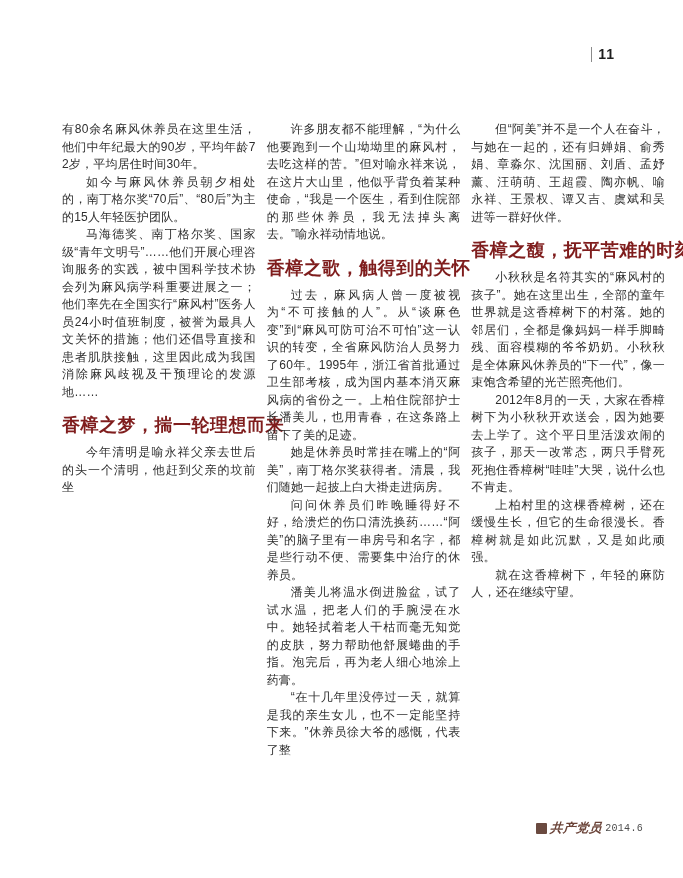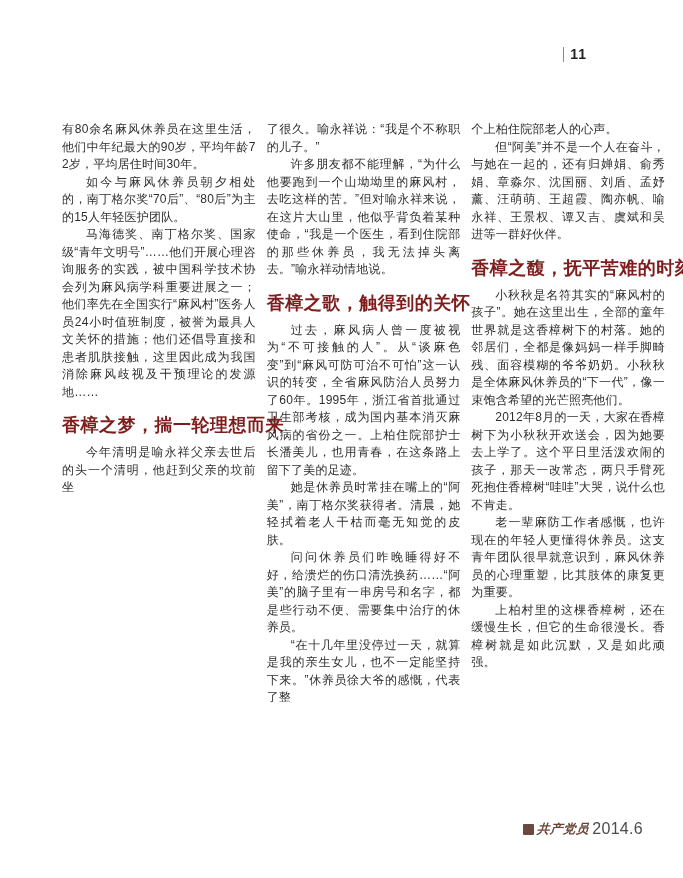--- a/index.html
+++ b/index.html
@@ -12,21 +12,21 @@
     position: relative;
     width: 683px;
     height: 878px;
     background: #ffffff;
     overflow: hidden;
   }
   
   .page-number {
     position: absolute;
     top: 46px;
-    right: 96px;
+    right: 68px;
     display: flex;
     align-items: center;
     gap: 6px;
   }
   .pn-bar {
     width: 1.5px;
     height: 15px;
     background: #8a8a8a;
   }
   .pn-num {
@@ -88,23 +88,24 @@
   .footer-logo {
     font-family: "DejaVu Serif", serif;
     font-style: italic;
     font-weight: bold;
     font-size: 12.5px;
     color: #6a4338;
     letter-spacing: 0.5px;
     transform: skewX(-4deg);
   }
   .footer-issue {
-    font-size: 16px;
+    font-size: 10px;
     color: #4c4c4c;
     letter-spacing: 0.3px;
+    font-family: Liberation Mono, monospace;
   }
 </style>
 </head>
 <body>
 
 <div class="page">
 
   <div class="page-number">
     <span class="pn-bar"></span>
     <span class="pn-num">11</span>
@@ -114,37 +115,36 @@
 
     <div class="col">
       <p class="para noindent">有80余名麻风休养员在这里生活，他们中年纪最大的90岁，平均年龄72岁，平均居住时间30年。</p>
       <p class="para">如今与麻风休养员朝夕相处的，南丁格尔奖“70后”、“80后”为主的15人年轻医护团队。</p>
       <p class="para">马海德奖、南丁格尔奖、国家级“青年文明号”……他们开展心理咨询服务的实践，被中国科学技术协会列为麻风病学科重要进展之一；他们率先在全国实行“麻风村”医务人员24小时值班制度，被誉为最具人文关怀的措施；他们还倡导直接和患者肌肤接触，这里因此成为我国消除麻风歧视及干预理论的发源地……</p>
       <h2 class="heading">香樟之梦，揣一轮理想而来</h2>
       <p class="para">今年清明是喻永祥父亲去世后的头一个清明，他赶到父亲的坟前坐</p>
     </div>
 
     <div class="col">
-      <p class="para noindent">了很久。喻永祥说：“我是个不称职的儿子。”</p>
       <p class="para">许多朋友都不能理解，“为什么他要跑到一个山坳坳里的麻风村，去吃这样的苦。”但对喻永祥来说，在这片大山里，他似乎背负着某种使命，“我是一个医生，看到住院部的那些休养员，我无法掉头离去。”喻永祥动情地说。</p>
       <h2 class="heading">香樟之歌，触得到的关怀</h2>
       <p class="para">过去，麻风病人曾一度被视为“不可接触的人”。从“谈麻色变”到“麻风可防可治不可怕”这一认识的转变，全省麻风防治人员努力了60年。1995年，浙江省首批通过卫生部考核，成为国内基本消灭麻风病的省份之一。上柏住院部护士长潘美儿，也用青春，在这条路上留下了美的足迹。</p>
-      <p class="para">她是休养员时常挂在嘴上的“阿美”，南丁格尔奖获得者。清晨，她轻拭着老人干枯而毫无知觉的皮肤。</p>
+      <p class="para">她是休养员时常挂在嘴上的“阿美”，南丁格尔奖获得者。清晨，我们随她一起披上白大褂走进病房。</p>
       <p class="para">问问休养员们昨晚睡得好不好，给溃烂的伤口清洗换药……“阿美”的脑子里有一串房号和名字，都是些行动不便、需要集中治疗的休养员。</p>
+      <p class="para">潘美儿将温水倒进脸盆，试了试水温，把老人们的手腕浸在水中。她轻拭着老人干枯而毫无知觉的皮肤，努力帮助他舒展蜷曲的手指。泡完后，再为老人细心地涂上药膏。</p>
       <p class="para">“在十几年里没停过一天，就算是我的亲生女儿，也不一定能坚持下来。”休养员徐大爷的感慨，代表了整</p>
     </div>
 
     <div class="col">
-      <p class="para noindent">个上柏住院部老人的心声。</p>
       <p class="para">但“阿美”并不是一个人在奋斗，与她在一起的，还有归婵娟、俞秀娟、章淼尔、沈国丽、刘盾、孟妤薰、汪萌萌、王超霞、陶亦帆、喻永祥、王景权、谭又吉、虞斌和吴进等一群好伙伴。</p>
       <h2 class="heading">香樟之馥，抚平苦难的时刻</h2>
       <p class="para">小秋秋是名符其实的“麻风村的孩子”。她在这里出生，全部的童年世界就是这香樟树下的村落。她的邻居们，全都是像妈妈一样手脚畸残、面容模糊的爷爷奶奶。小秋秋是全体麻风休养员的“下一代”，像一束饱含希望的光芒照亮他们。</p>
       <p class="para">2012年8月的一天，大家在香樟树下为小秋秋开欢送会，因为她要去上学了。这个平日里活泼欢闹的孩子，那天一改常态，两只手臂死死抱住香樟树“哇哇”大哭，说什么也不肯走。</p>
-      <p class="para">老一辈麻防工作者感慨，也许现在的年轻人更懂得休养员。这支青年团队很早就意识到，麻风休养员的心理重塑，比其肢体的康复更为重要。</p>
       <p class="para">上柏村里的这棵香樟树，还在缓慢生长，但它的生命很漫长。香樟树就是如此沉默，又是如此顽强。</p>
+      <p class="para">就在这香樟树下，年轻的麻防人，还在继续守望。</p>
     </div>
 
   </div>
 
   <div class="footer">
     <span class="footer-seal"></span>
     <span class="footer-logo">共产党员</span>
     <span class="footer-issue">2014.6</span>
   </div>
 

